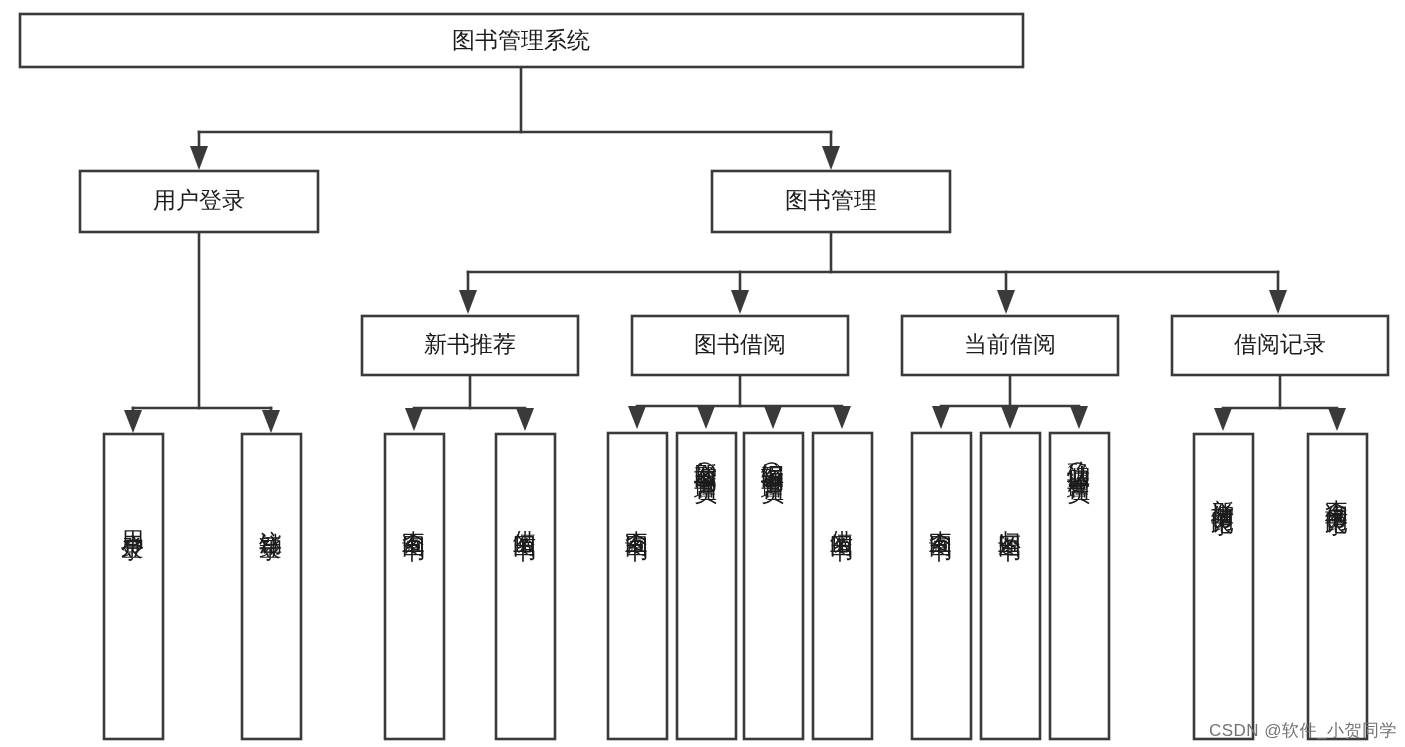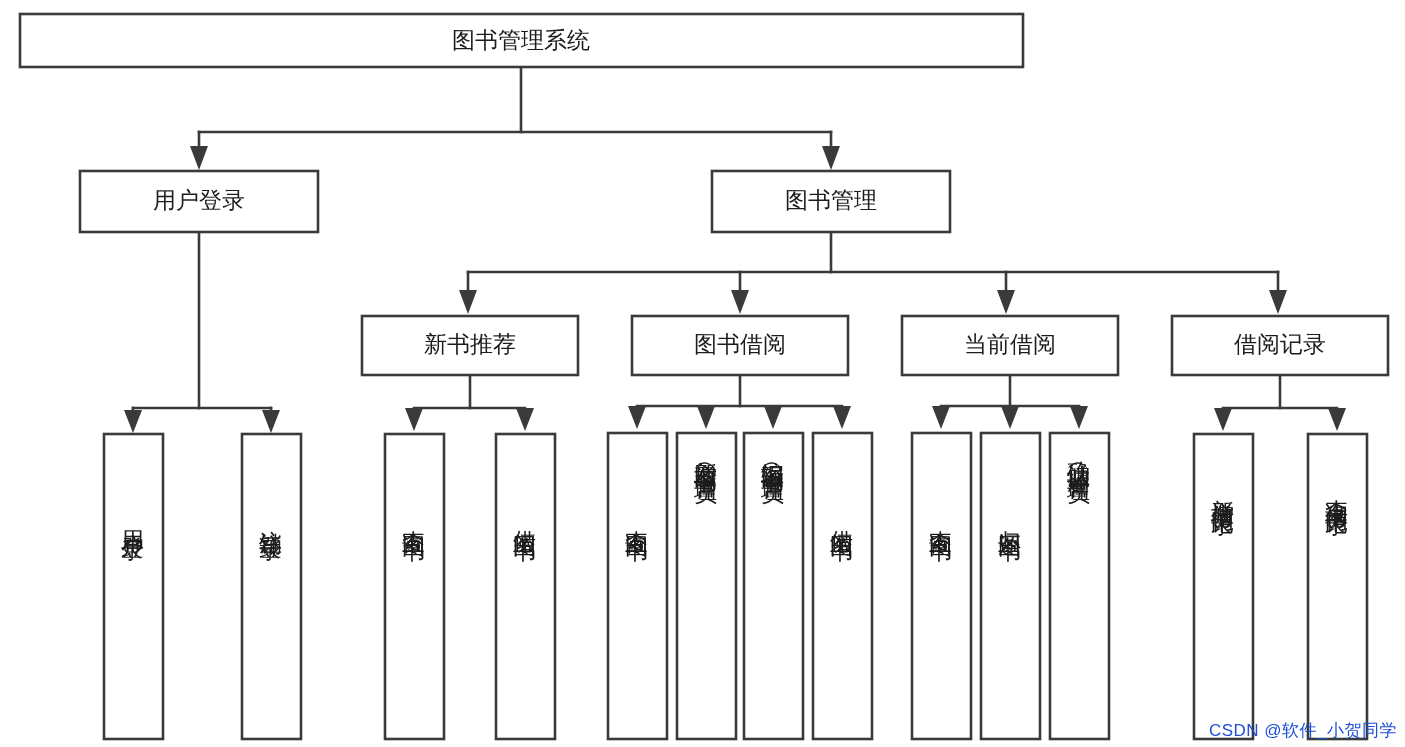--- a/index.html
+++ b/index.html
@@ -59,21 +59,21 @@
     white-space: nowrap;
     transform: translateX(-50%);
     pointer-events: none;
   }
   .watermark {
     position: absolute;
     right: 8px;
     bottom: 5px;
     font-family: "Liberation Sans", "DejaVu Sans", sans-serif;
     font-size: 17px;
-    color: #1d4ed8;
+    color: #737373;
     letter-spacing: 0.5px;
     white-space: nowrap;
   }
 </style>
 </head>
 <body>
 
 <div id="diagram-root">
 
   <svg class="diagram-canvas" viewBox="0 0 1405 747">

